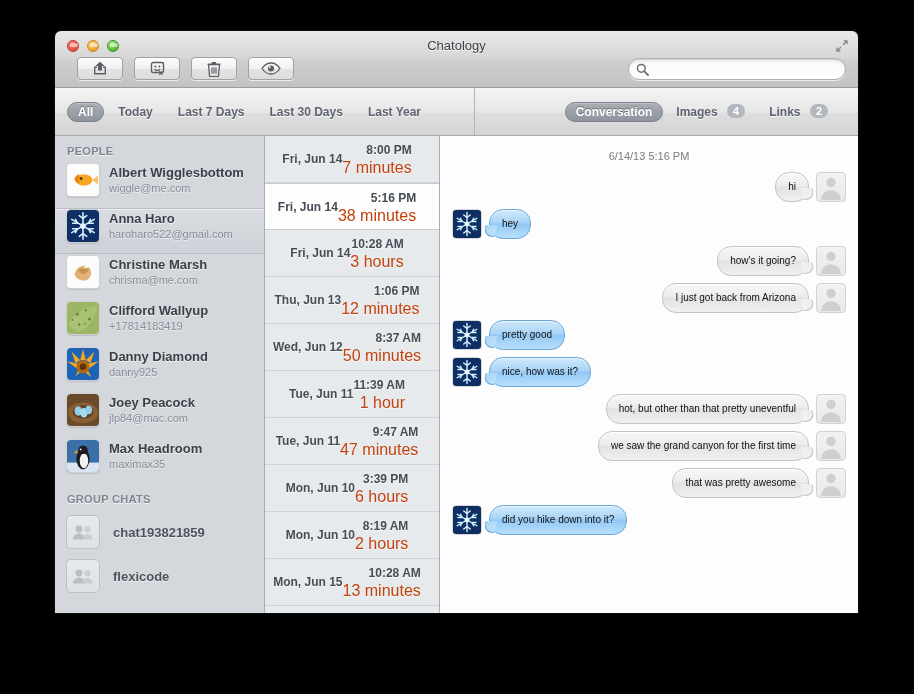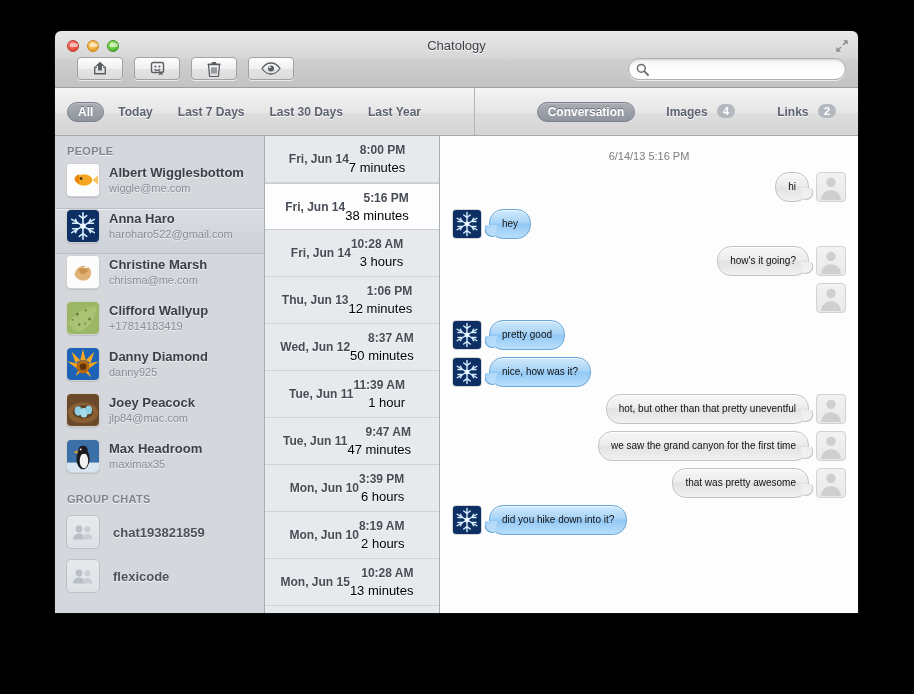--- a/index.html
+++ b/index.html
@@ -79,21 +79,21 @@
 
   
   .filterbar {
     position: relative;
     height: 48px;
     background: linear-gradient(to bottom, #f4f4f4 0%, #e6e6e6 52%, #dedede 53%, #d4d4d4 100%);
     border-bottom: 1px solid #a8a8a8;
     display: flex; align-items: center;
   }
   .fb-left { display: flex; align-items: center; padding-left: 12px; gap: 3px; width: 419px; }
-  .fb-right { display: flex; align-items: center; gap: 20px; margin-left: auto; padding-right: 11px; }
+  .fb-right { display: flex; align-items: center; gap: 2px; margin-left: auto; padding-right: 19px; }
 
   .fb-sep {
     position: absolute; left: 419px; top: 0; bottom: 0; width: 1px;
     background: #b4b4b4;
   }
 
   .pill {
     font-size: 12px; font-weight: bold; color: #5d6470;
     text-shadow: 0 1px 0 rgba(255,255,255,0.85);
     padding: 3px 11px; border-radius: 10px; cursor: pointer;
@@ -206,21 +206,21 @@
     text-shadow: 0 1px 0 rgba(255,255,255,0.7);
     padding-top: 11px; white-space: nowrap;
   }
   .conv-right { text-align: right; }
   .conv-time {
     font-size: 12px; font-weight: bold; color: #474d56;
     text-shadow: 0 1px 0 rgba(255,255,255,0.7);
     line-height: 19px; white-space: nowrap;
   }
   .conv-dur {
-    font-size: 13px; color: #000000;
+    font-size: 16px; color: #c2410c;
     text-shadow: 0 1px 0 rgba(255,255,255,0.7);
     line-height: 16px; white-space: nowrap;
   }
 
   
   .transcript {
     flex: 1;
     background: #fdfdfd;
     overflow: hidden;
     padding: 10px 12px 0 12px;
@@ -634,20 +634,21 @@
             <div class="msg me">
               <div class="bubble grey">how's it going?</div>
               <div class="m-avatar ph">
                 <svg viewBox="0 0 30 30">
                   <circle cx="15" cy="10" r="5" fill="#cfcfcf"></circle>
                   <path d="M4.5 29c0-6.2 4.7-10.5 10.5-10.5S25.5 22.8 25.5 29z" fill="#cfcfcf"></path>
                 </svg>
               </div>
             </div>
             <div class="msg me">
+              <div class="bubble grey">I just got back from Arizona</div>
               <div class="m-avatar ph">
                 <svg viewBox="0 0 30 30">
                   <circle cx="15" cy="10" r="5" fill="#cfcfcf"></circle>
                   <path d="M4.5 29c0-6.2 4.7-10.5 10.5-10.5S25.5 22.8 25.5 29z" fill="#cfcfcf"></path>
                 </svg>
               </div>
             </div>
             <div class="msg them">
               <div class="m-avatar">
                 <svg viewBox="0 0 34 34">

